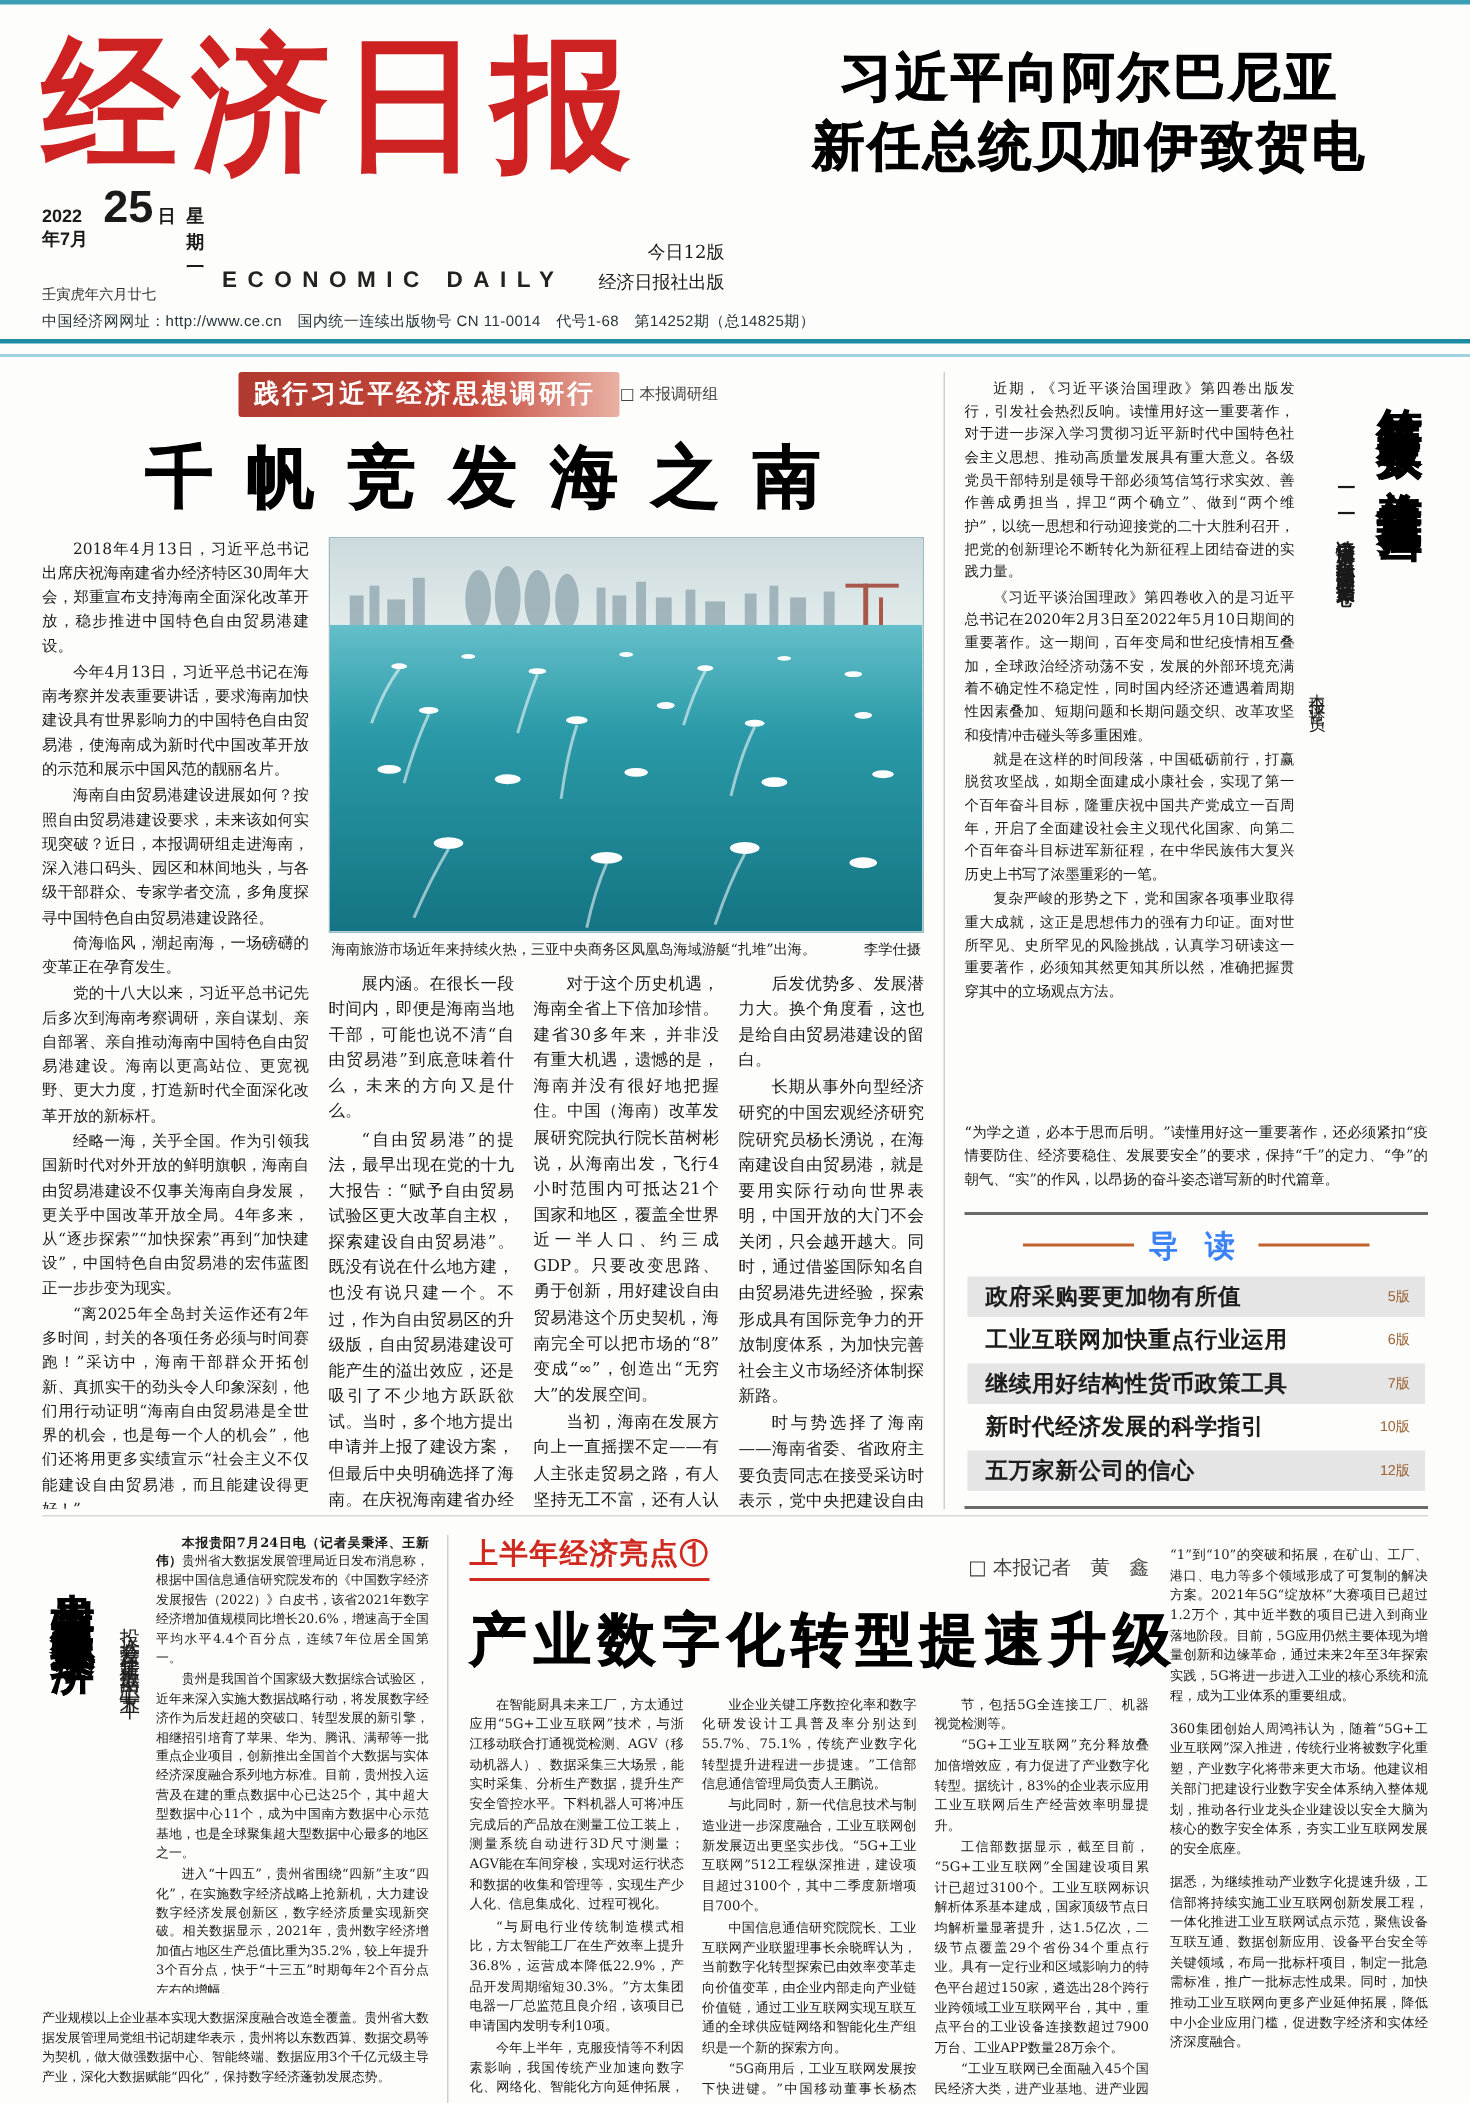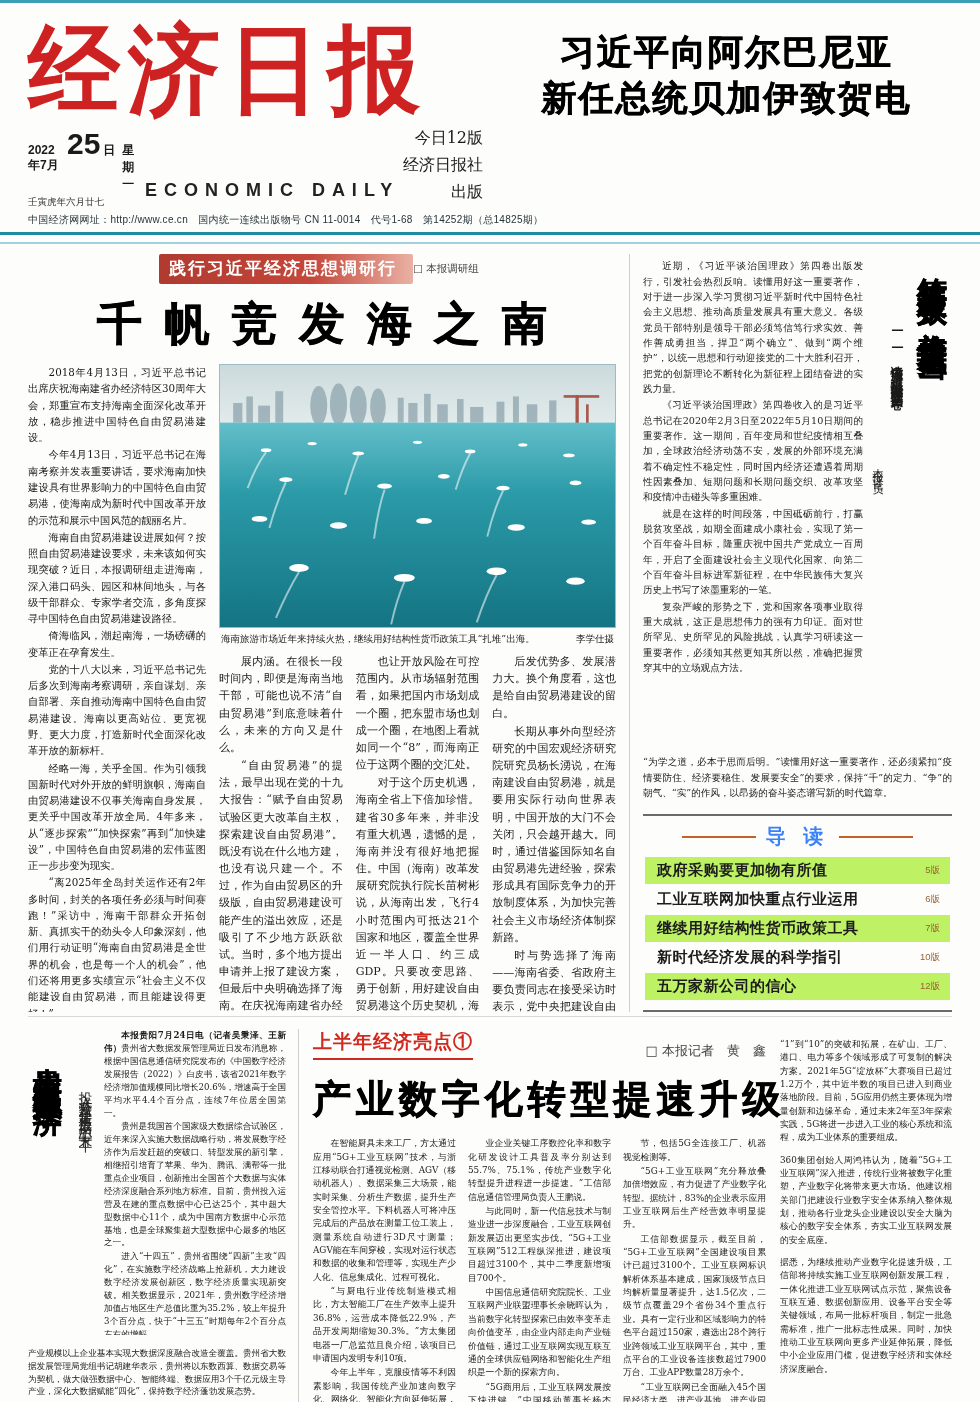--- a/index.html
+++ b/index.html
@@ -7,22 +7,22 @@
   .topline{height:3px;background:#3b9fb5;width:100%;}
   
   .masthead{display:flex;padding:18px 28px 0 28px;}
   .mast-left{width:455px;flex:0 0 auto;}
   .logo{font-family:"DejaVu Serif",serif;font-weight:bold;color:#ce2121;font-size:92px;line-height:1.05;letter-spacing:8px;white-space:nowrap;transform:scaleY(1.05);}
   .mast-row{display:flex;align-items:flex-end;margin-top:6px;}
   .date-block{width:120px;}
   .date-line{display:flex;align-items:baseline;gap:3px;font-weight:bold;}
   .d-small{font-size:12px;} .d-big{font-size:30px;line-height:1;} .d-week{font-size:12px;margin-left:4px;}
   .d-lunar{font-size:9.5px;color:#333;margin-top:3px;font-family:"DejaVu Serif",serif;}
-  .endaily{flex:1;text-align:center;font-size:18px;letter-spacing:7px;font-weight:bold;color:#222;padding-bottom:8px;white-space:nowrap;}
-  .edition{width:86px;text-align:right;font-size:16px;line-height:1.7;padding-bottom:4px;font-family:"DejaVu Serif",serif;}
+  .endaily{flex:1;font-size:15px;letter-spacing:7px;font-weight:bold;color:#222;padding-bottom:8px;white-space:nowrap;}
+  .edition{width:86px;text-align:right;font-size:12px;line-height:1.7;padding-bottom:4px;font-family:"DejaVu Serif",serif;}
   .infoline{padding:4px 28px 2px 28px;font-size:10px;color:#26343a;letter-spacing:.3px;}
   .tealrule{margin:3px 0 0 0;height:7px;border-top:3px solid #1f8ba3;border-bottom:2px solid #9fd2de;}
   
   .topstory{flex:1;padding-left:18px;padding-top:8px;}
   .ts-headline{font-size:35px;font-weight:900;letter-spacing:2px;line-height:1.32;text-align:center;color:#000;-webkit-text-stroke:.6px #000;}
   .ts-cols{display:flex;gap:12px;margin-top:10px;}
   .ts-col{flex:1;font-size:9px;line-height:1.55;text-align:justify;font-family:"DejaVu Serif",serif;color:#222;height:84px;overflow:hidden;}
   .bold-dateline{font-weight:bold;}
   
   .main-section{display:flex;margin:10px 28px 0 28px;height:758px;overflow:hidden;border-bottom:1px solid #d8d8d4;padding-bottom:4px;}
@@ -48,21 +48,21 @@
   .v-byline{font-size:11px;font-family:"DejaVu Serif",serif;color:#222;margin:205px 2px 0 6px;letter-spacing:4px;}
   .v-subtitle{font-size:12.5px;font-weight:bold;font-family:"DejaVu Serif",serif;margin:68px 2px 0 2px;letter-spacing:2px;}
   .v-title{font-size:30px;font-weight:900;letter-spacing:3px;color:#000;-webkit-text-stroke:.5px #000;margin-left:4px;}
   .c-body2{font-family:"DejaVu Serif",serif;font-size:9.6px;line-height:1.6;text-align:justify;height:62px;overflow:hidden;margin-top:4px;}
   
   .guide-box{margin-top:8px;border-top:2px solid #6b6b6b;border-bottom:2px solid #6b6b6b;padding:7px 2px 8px 2px;}
   .guide-title{display:flex;align-items:center;gap:10px;justify-content:center;margin-bottom:7px;}
   .guide-title .dash{height:2px;background:#c0622a;flex:1;max-width:74px;}
   .guide-title .gt{color:#3b82f6;font-size:20px;font-weight:bold;letter-spacing:6px;}
   .guide-item{display:flex;justify-content:space-between;align-items:center;padding:4px 10px 4px 12px;margin:2px 0;}
-  .guide-item.hl{background:#bef264;}
+  .guide-item.hl{background:#e5e5e5;}
   .gi-title{font-size:15px;font-weight:bold;color:#1c1c1c;letter-spacing:.5px;}
   .gi-page{font-size:9.5px;color:#9a6233;}
   
   .bottom-section{display:flex;margin:12px 28px 0 28px;height:388px;overflow:hidden;}
   .guizhou{width:258px;flex:0 0 auto;display:flex;flex-direction:column;overflow:hidden;}
   .gz-top{display:flex;gap:9px;height:306px;overflow:hidden;}
   .gz-headline{font-size:29px;font-weight:900;letter-spacing:4px;color:#000;-webkit-text-stroke:.5px #000;padding-top:16px;}
   .gz-subtitle{font-size:13.5px;font-family:"DejaVu Serif",serif;letter-spacing:3px;color:#222;padding-top:52px;}
   .gz-body{flex:1;font-family:"DejaVu Serif",serif;font-size:8.6px;line-height:1.5;text-align:justify;overflow:hidden;}
   .gz-cont{font-family:"DejaVu Serif",serif;font-size:8.6px;line-height:1.5;text-align:justify;overflow:hidden;flex:1;margin-top:3px;}
@@ -208,31 +208,30 @@
                 <path d="M250 190 q-10 30 -16 75"></path>
                   <path d="M430 192 q-14 28 -24 70"></path>
                 <path d="M120 316 q-18 30 -35 70"></path>
                   <path d="M280 331 q-12 28 -20 65"></path>
                 <path d="M420 321 q-16 30 -30 72"></path>
               </g>
             </g>
           </svg>
         </div>
         <div class="caption-row">
-          <span>海南旅游市场近年来持续火热，继续用好结构性货币政策工具“扎堆”出海。</span>
+          <span>海南旅游市场近年来持续火热，三亚中央商务区凤凰岛海域游艇“扎堆”出海。</span>
           <span>李学仕摄</span>
         </div>
         <div class="newscols">
           <div class="newscol">
               <p class="para">展内涵。在很长一段时间内，即便是海南当地干部，可能也说不清“自由贸易港”到底意味着什么，未来的方向又是什么。</p>
               <p class="para">“自由贸易港”的提法，最早出现在党的十九大报告：“赋予自由贸易试验区更大改革自主权，探索建设自由贸易港”。既没有说在什么地方建，也没有说只建一个。不过，作为自由贸易区的升级版，自由贸易港建设可能产生的溢出效应，还是吸引了不少地方跃跃欲试。当时，多个地方提出申请并上报了建设方案，但最后中央明确选择了海南。在庆祝海南建省办经济特区30周年大会上，习近平总书记宣布：支持海南全面深化改革开放，逐步探索、稳步推进中国特色自由贸易港建设。</p>
               <p class="para">海南省委、省政府主要负责同志说，以习近平同志为核心的党中央，统筹国内国际两个大局，立足当前、着眼未来、审时度势作出海南建设自由贸易港的历史性战略决策。海南作为我国最大的经济特区，具备了实施全面深化改革和试验最高水平开放政策的比较优势。</p>
             </div>
           <div class="newscol">
-              <p class="para">也让开放风险在可控范围内。从市场辐射范围看，如果把国内市场划成一个圈，把东盟市场也划成一个圈，在地图上看就如同一个“8”，而海南正位于这两个圈的交汇处。</p>
               <p class="para">对于这个历史机遇，海南全省上下倍加珍惜。建省30多年来，并非没有重大机遇，遗憾的是，海南并没有很好地把握住。中国（海南）改革发展研究院执行院长苗树彬说，从海南出发，飞行4小时范围内可抵达21个国家和地区，覆盖全世界近一半人口、约三成GDP。只要改变思路、勇于创新，用好建设自由贸易港这个历史契机，海南完全可以把市场的“8”变成“∞”，创造出“无穷大”的发展空间。</p>
               <p class="para">当初，海南在发展方向上一直摇摆不定——有人主张走贸易之路，有人坚持无工不富，还有人认为应该旅游先行。争论中，最先破裂的却是房地产“泡沫”。上世纪90年代中期，房地产“烂尾”和金融信用危机的接踵而来，让海南陷入困境——仅有700万人口的海南，积压的房地产项目竟占到全国的十分之一。1995年，海南经济增速从此前的全国第一跌至倒数第一。</p>
             </div>
           <div class="newscol">
               <p class="para">后发优势多、发展潜力大。换个角度看，这也是给自由贸易港建设的留白。</p>
               <p class="para">长期从事外向型经济研究的中国宏观经济研究院研究员杨长湧说，在海南建设自由贸易港，就是要用实际行动向世界表明，中国开放的大门不会关闭，只会越开越大。同时，通过借鉴国际知名自由贸易港先进经验，探索形成具有国际竞争力的开放制度体系，为加快完善社会主义市场经济体制探新路。</p>
               <p class="para">时与势选择了海南——海南省委、省政府主要负责同志在接受采访时表示，党中央把建设自由贸易港的重任交到海南手中，不仅仅是对海南的信任，更多的是沉甸甸的责任。这一次，海南不能错过，也绝不会错过。</p>
               <p class="para">肩负着全国最大经济特区、重要改革试验田、面向太平洋和印度洋的重要开放门户等诸多使命，无论在我国改革开放和社会主义现代化建设的大局中，还是在探索中国特色自由贸易港建设的蓝图上，海南理应找准自己的位置，理应发挥出与其地位相匹配的重要作用。</p>
             </div>
         </div>

